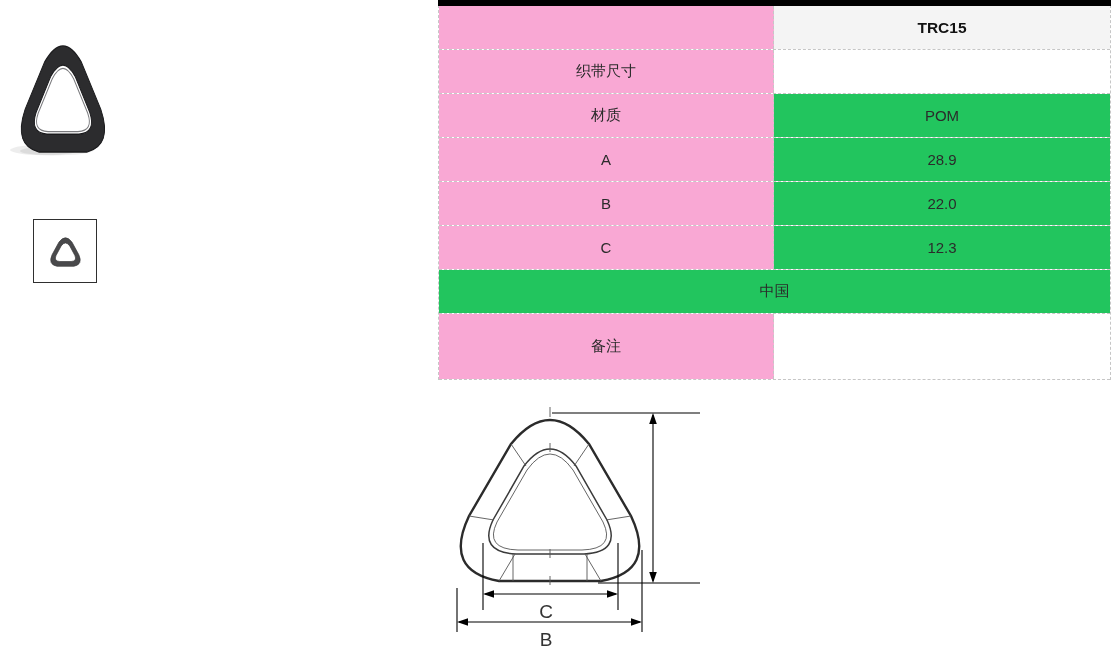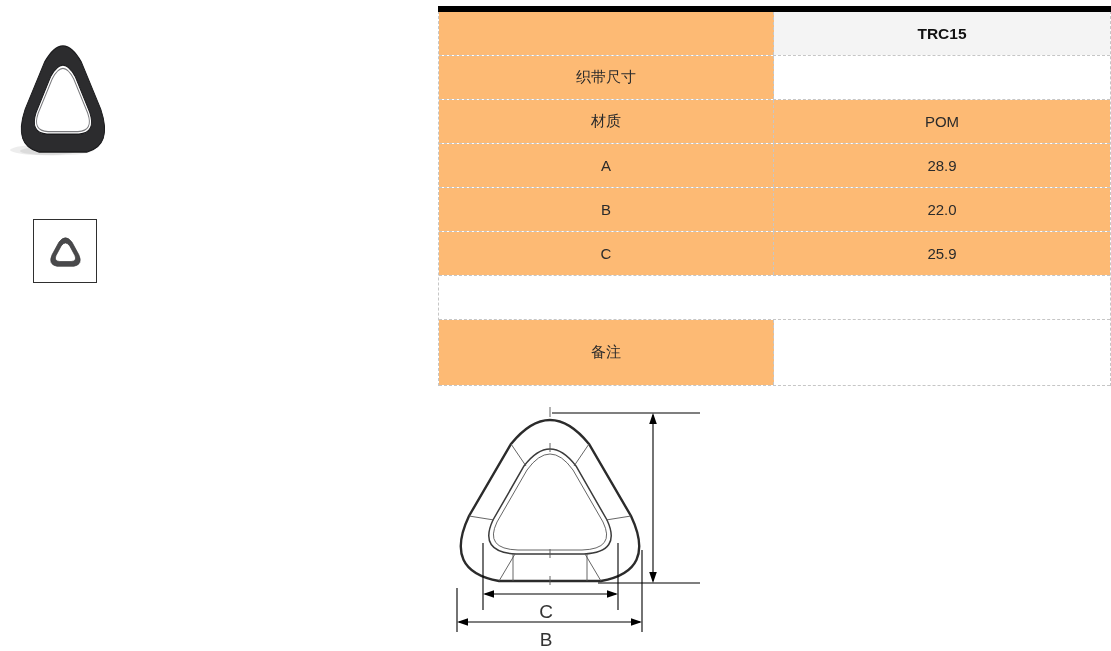--- a/index.html
+++ b/index.html
@@ -9,29 +9,29 @@
 
   
   .photo-svg { position:absolute; left:5px; top:35px; width:115px; height:125px; }
 
   
   .thumb { position:absolute; left:33px; top:219px; width:64px; height:64px;
            background:#ffffff; border:1px solid #2f2f2f; cursor:pointer; }
   .thumb svg { width:100%; height:100%; display:block; }
 
   
-  .spec-table { position:absolute; left:438px; top:6px; width:673px;
+  .spec-table { position:absolute; left:438px; top:0; width:673px;
                 border-left:1px dashed #c6c6c6; border-right:1px dashed #c6c6c6;
                 font-size:15px; }
   .topbar { height:6px; background:#000000; margin-left:-1px; margin-right:-1px; }
   .trow { display:flex; height:44px; border-bottom:1px dashed #c6c6c6; }
   .trow.tall { height:66px; }
-  .cl { width:335px; background:#fdba74; border-right:1px dashed #c6c6c6;
+  .cl { width:335px; background:#f9a8d4; border-right:1px dashed #c6c6c6;
         display:flex; align-items:center; justify-content:center; }
-  .cr { flex:1; background:#fdba74; display:flex; align-items:center; justify-content:center;
+  .cr { flex:1; background:#22c55e; display:flex; align-items:center; justify-content:center;
         text-align:center; }
   .cr.gray { background:#f4f4f4; }
   .code { font-weight:bold; color:#111111; font-size:15.5px; }
   .multiline { white-space:pre-line; line-height:27px; }
 
   
   .drawing-svg { position:absolute; left:440px; top:400px; width:272px; height:251px; }
   .dim-text { font-size:19px; fill:#333333; font-family:"Liberation Sans","DejaVu Sans",sans-serif; }
 </style>
 </head>
@@ -80,24 +80,25 @@
       <div class="cr">28.9</div>
     </div>
 
     <div class="trow">
       <div class="cl">B</div>
       <div class="cr">22.0</div>
     </div>
 
     <div class="trow">
       <div class="cl">C</div>
-      <div class="cr">25.9</div>
+      <div class="cr">12.3</div>
     </div>
 
     <div class="trow">
+      <div class="cr">中国</div>
     </div>
 
     <div class="trow tall">
       <div class="cl">备注</div>
     </div>
   </div>
 
   <svg class="drawing-svg" viewBox="440 400 272 251" aria-hidden="true">
     <g>
 

